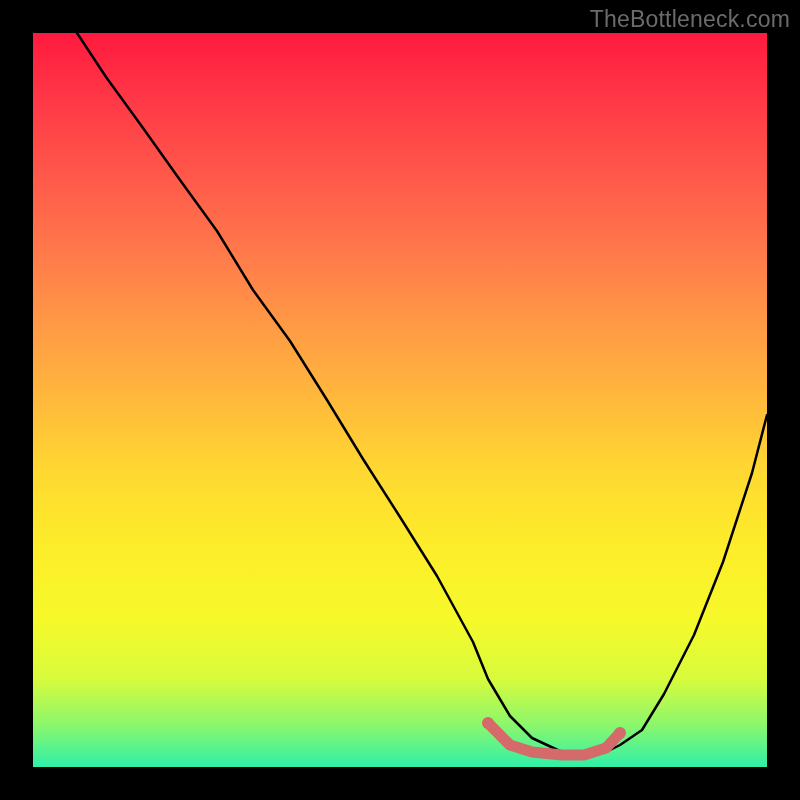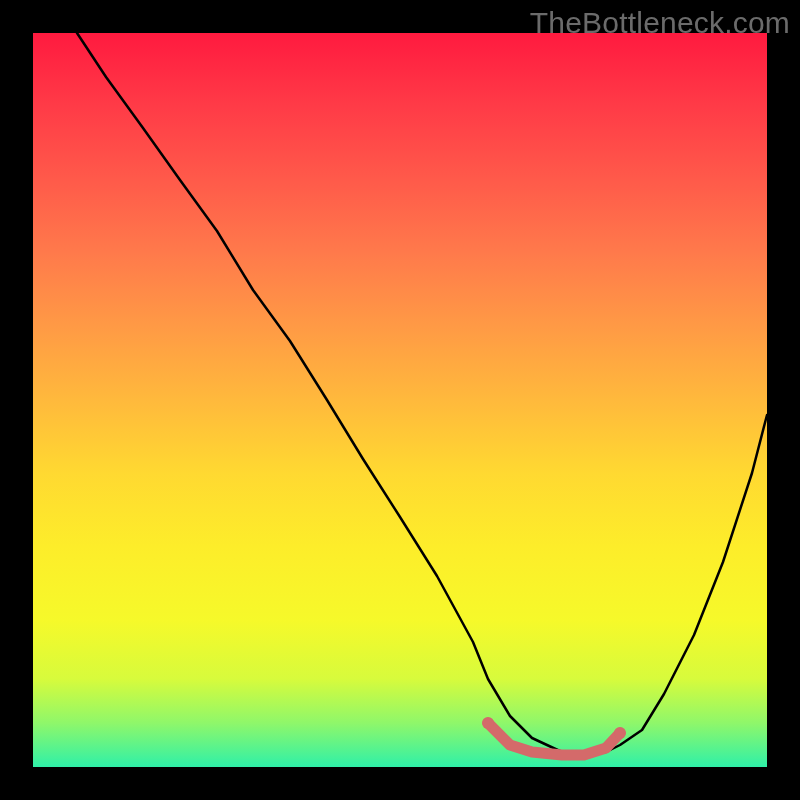--- a/index.html
+++ b/index.html
@@ -30,21 +30,21 @@
       #d7fb3c 88%,
       #8ff76a 94%,
       #2ff0a8 100%
     );
   }
   .watermark {
     position: absolute;
     top: 6px;
     right: 10px;
     color: #6b6b6b;
-    font-size: 30px;
+    font-size: 23px;
     font-weight: 500;
     letter-spacing: 0.2px;
     user-select: none;
   }
   svg.curve {
     position: absolute;
     left: 0;
     top: 0;
     width: 734px;
     height: 734px;

